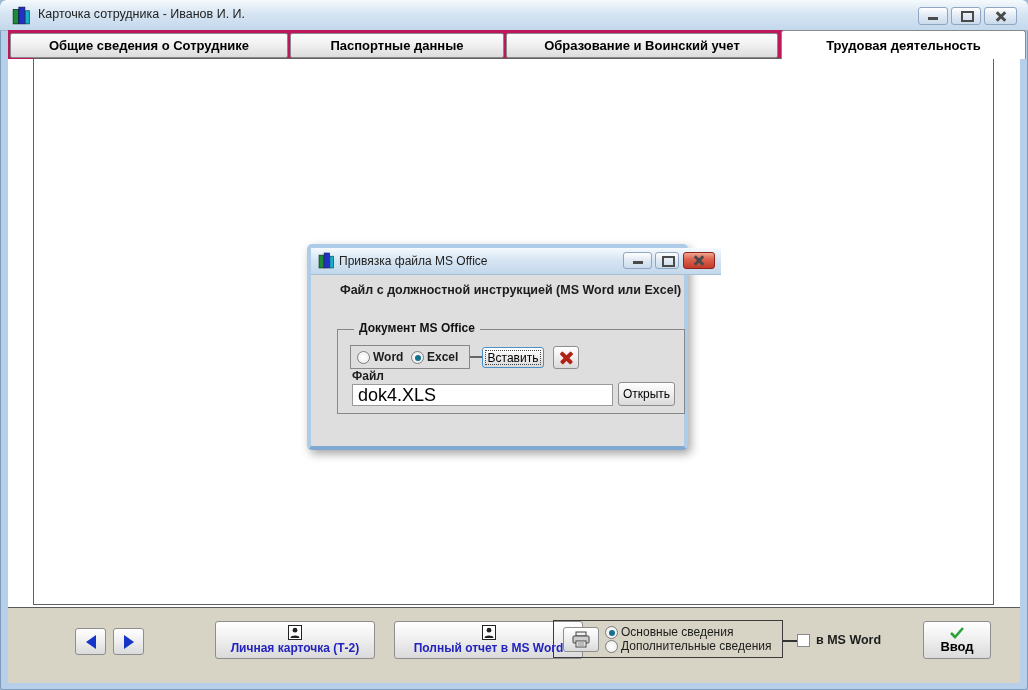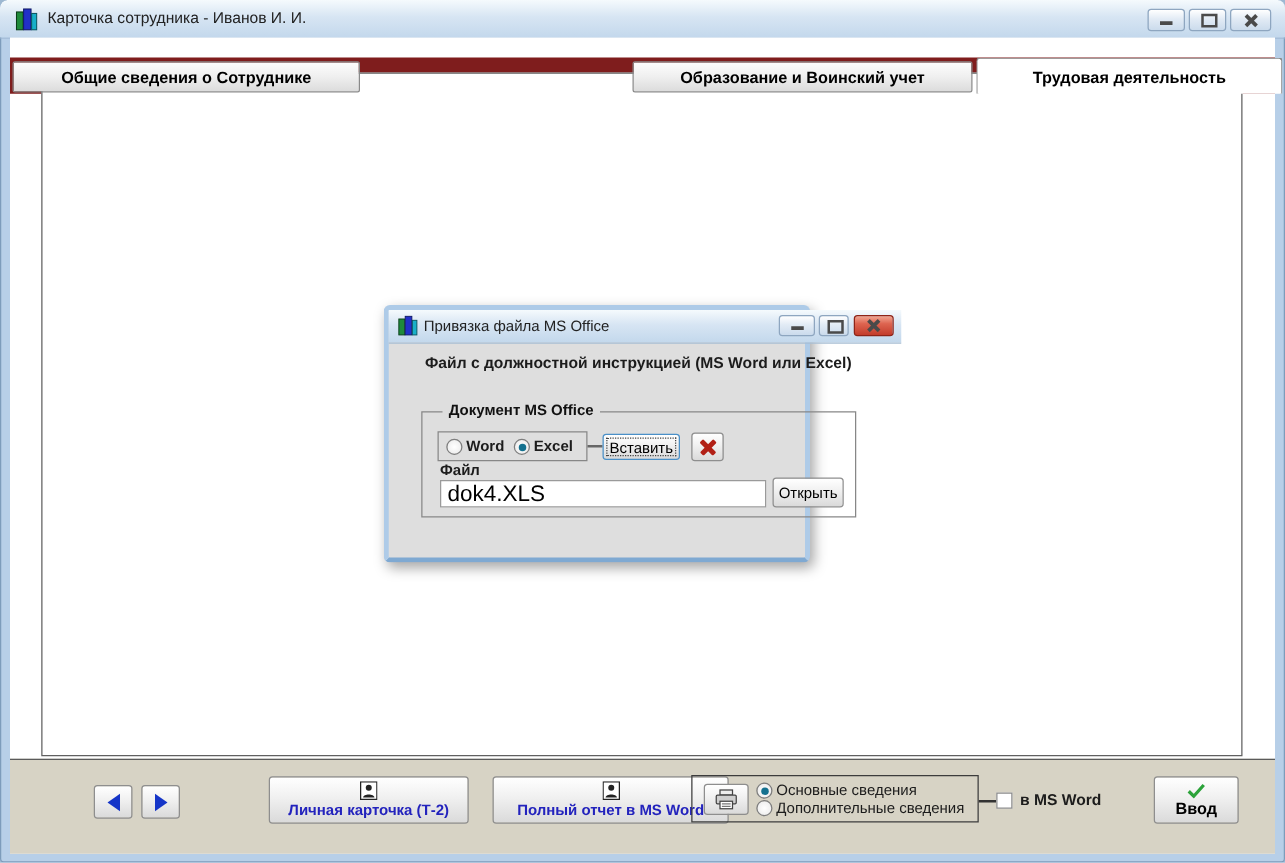--- a/index.html
+++ b/index.html
@@ -9,21 +9,21 @@
             background:linear-gradient(#f5fafd,#d7e5f3 45%,#c3d8ec);border-bottom:1px solid #9ab4d0;
             border-radius:6px 6px 0 0;padding-left:37px;}
   .title-text{position:absolute;left:38px;top:7px;font-size:12.5px;color:#222;}
   .cap{position:absolute;top:7px;height:18px;border:1px solid #8ea6c0;border-radius:3px;
        background:linear-gradient(#ffffff,#e2ebf5 45%,#cbdbec);box-sizing:border-box;}
   .bar-min::after{content:"";position:absolute;left:50%;margin-left:-5px;bottom:4px;width:10px;height:3px;background:#4a4a4a;}
   .bar-max::after{content:"";position:absolute;left:50%;top:50%;margin:-5px 0 0 -5px;width:9px;height:7px;border:2px solid #4a4a4a;}
   .bar-x::before,.bar-x::after{content:"";position:absolute;left:50%;top:50%;width:12px;height:3px;background:#4a4a4a;margin:-1.5px 0 0 -6px;}
   .bar-x::before{transform:rotate(45deg);} .bar-x::after{transform:rotate(-45deg);}
   .client{position:absolute;left:8px;top:30px;width:1012px;height:653px;background:#ffffff;}
-  .tabstrip{position:absolute;left:0;top:16px;width:1012px;height:29px;background:#7f1d1d;}
+  .tabstrip{position:absolute;left:0;top:0;width:1012px;height:29px;background:#be185d;}
   .tab{position:absolute;top:3px;height:25px;border:1px solid #8a8a8a;border-radius:2px;
        background:linear-gradient(#fdfdfd,#efefef 50%,#dcdcdc);font-weight:bold;font-size:13px;
        display:flex;align-items:center;justify-content:center;box-sizing:border-box;z-index:2;}
   .tab.active{top:0;height:29px;background:#fff;border-bottom:none;z-index:4;border-radius:3px 3px 0 0;}
   .panel{position:absolute;left:25px;top:28px;width:961px;height:547px;background:#fff;border:1px solid #606060;box-sizing:border-box;z-index:1;}
   .bottombar{position:absolute;left:0;top:577px;width:1012px;height:76px;background:#d7d3c5;border-top:1px solid #5a5a5a;box-sizing:border-box;}
   .btn{position:absolute;border:1px solid #8e8e8e;border-radius:3px;
        background:linear-gradient(#ffffff,#f0f0f0 45%,#dadada);font-size:12px;color:#000;
        display:flex;align-items:center;justify-content:center;box-sizing:border-box;text-align:center;cursor:default;}
   .btn.bold{font-weight:bold;}
@@ -36,21 +36,21 @@
          display:flex;align-items:center;padding:0 5px;box-sizing:border-box;}
   .input.right{justify-content:flex-end;}
   .input.center{justify-content:center;}
   .input.green{background:#c9f6c5;}
   .input.date{color:#444;white-space:pre;}
   .input.focusblue{border:2px solid #6b9bd2;}
   .radio{width:13px;height:13px;border-radius:50%;border:1px solid #7e7e7e;
          background:radial-gradient(#ffffff,#e9e9e9);display:inline-block;position:relative;box-sizing:border-box;}
   .radio.checked::after{content:"";position:absolute;left:2.5px;top:2.5px;width:6px;height:6px;border-radius:50%;background:#14718f;}
   .checkbox{width:13px;height:13px;border:1px solid #8a8a8a;background:#fff;display:inline-block;box-sizing:border-box;}
-  .dialog{position:absolute;left:299px;top:214px;width:341px;height:206px;z-index:10;
+  .dialog{position:absolute;left:299px;top:214px;width:381px;height:206px;z-index:10;
           border:4px solid #aecbe8;border-bottom-color:#7fa9d2;border-radius:5px;
           background:#dedede;box-shadow:3px 4px 10px rgba(0,0,0,.35);box-sizing:border-box;}
   .dlg-title{position:absolute;left:0;top:0;width:410px;height:26px;
              background:linear-gradient(#f5fafd,#d7e5f3 45%,#c3d8ec);border-bottom:1px solid #a8bed4;}
   .dlg-title-text{position:absolute;left:28px;top:6px;font-size:12px;color:#222;}
   .dcap{position:absolute;top:4px;height:17px;border:1px solid #8ea6c0;border-radius:3px;
         background:linear-gradient(#ffffff,#e2ebf5 45%,#cbdbec);box-sizing:border-box;}
   .dcap.red{background:linear-gradient(#f2a692,#dd6450 40%,#c33c2b);border-color:#8e2418;}
   .group{position:absolute;border:1px solid #878787;box-sizing:border-box;}
   .legend{position:absolute;top:-9px;left:16px;background:#dedede;padding:0 5px;font-size:12px;font-weight:bold;color:#111;}
@@ -79,20 +79,23 @@
     <span class="cap bar-max" style="left:951px;width:30px;"></span>
     <span class="cap bar-x" style="left:984px;width:33px;"></span>
   </div>
 
   <div class="client">
 
     <div class="tabstrip">
       <div class="tab" style="left:2px;width:278px;">
           <span>Общие сведения о Сотруднике</span>
         </div>
+      <div class="tab" style="left:282px;width:214px;">
+          <span>Паспортные данные</span>
+        </div>
       <div class="tab" style="left:498px;width:272px;">
           <span>Образование и Воинский учет</span>
         </div>
       <div class="tab active" style="left:773px;width:245px;">
           <span>Трудовая деятельность</span>
         </div>
     </div>
 
     <div class="panel"></div>
 

